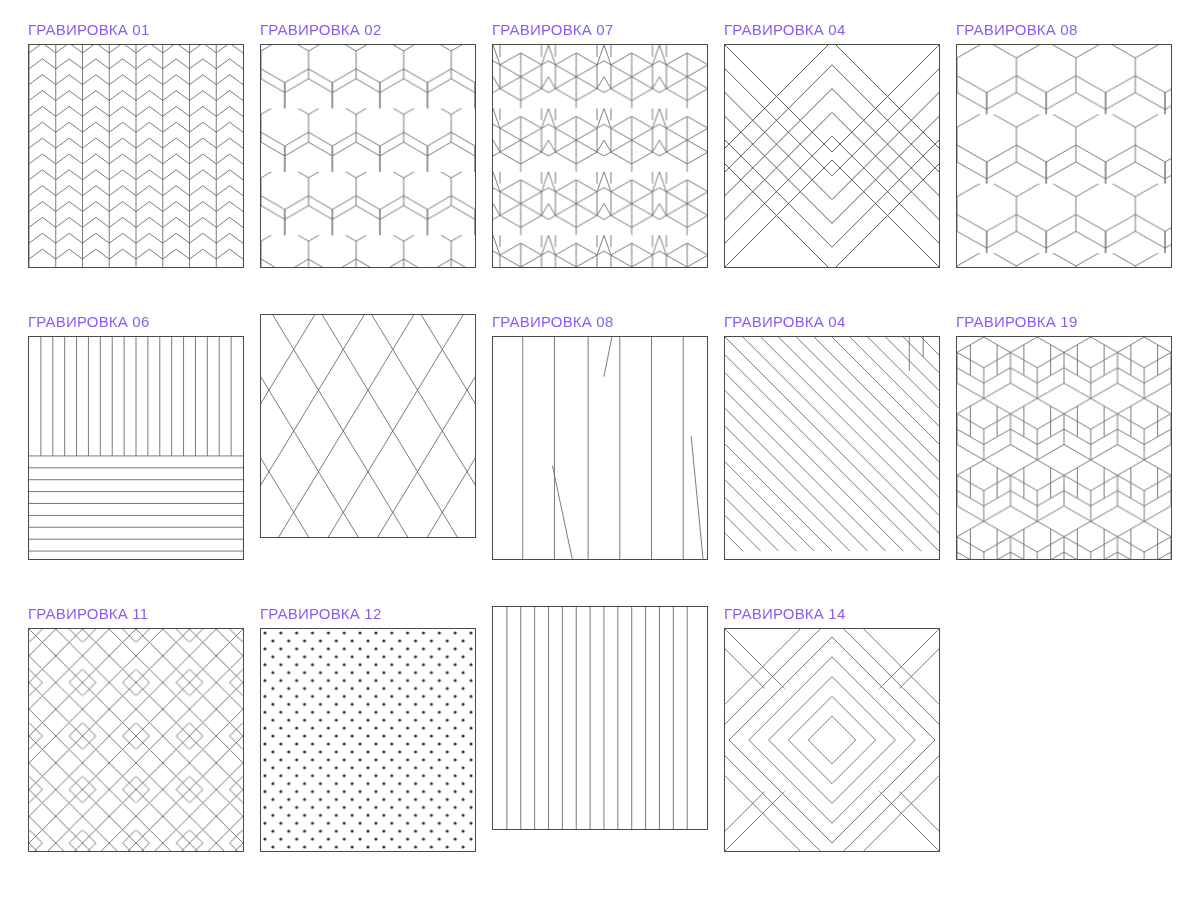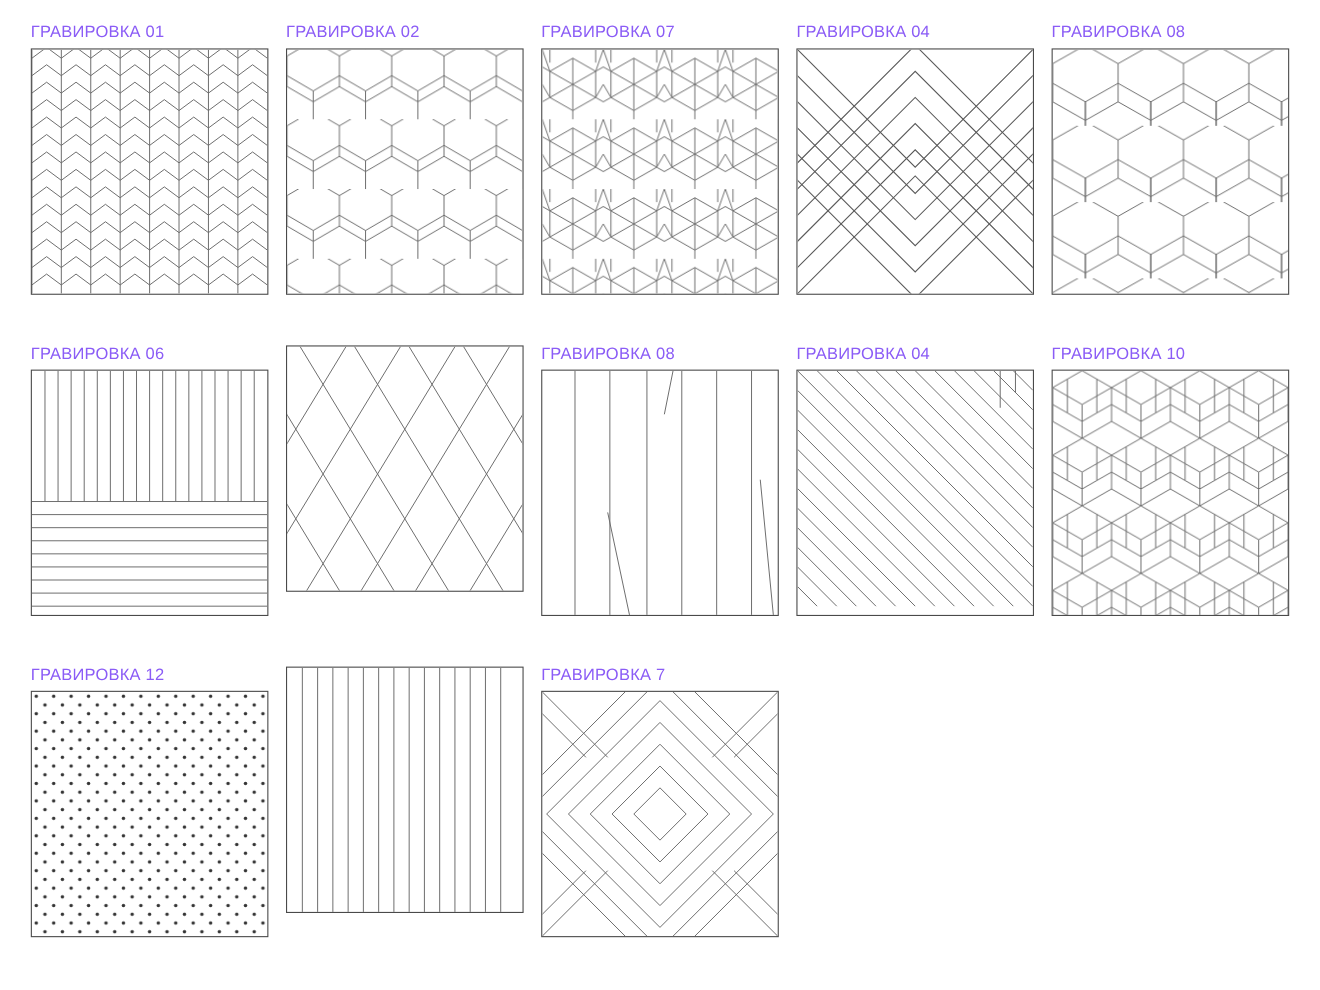--- a/index.html
+++ b/index.html
@@ -298,38 +298,56 @@
               <path d="M198 0 L216 18"></path>
             <path d="M0 0 L216 216"></path>
             <path d="M186 0 L186 34"></path>
             <path d="M200 0 L200 20"></path>
           </g>
         </svg>
       </div>
     </div>
 
     <div class="cell">
-      <div class="cell-label">ГРАВИРОВКА 10</div>
+      <div class="cell-label">ГРАВИРОВКА 19</div>
       <div class="swatch">
         <svg viewBox="0 0 216 224" preserveAspectRatio="none">
           <defs>
             <pattern id="cubes" width="54" height="62" patternUnits="userSpaceOnUse">
               <g class="p-stroke-thin">
                 <path d="M27 0 L54 15.5 L54 46.5 L27 62 L0 46.5 L0 15.5 Z"></path>
                 <path d="M27 31 L54 15.5 M27 31 L0 15.5 M27 31 L27 62"></path>
                 <path d="M13.5 7.75 L13.5 38.75 L27 46.5 L40.5 38.75 L40.5 7.75"></path>
                 <path d="M0 31 L13.5 38.75 M54 31 L40.5 38.75"></path>
               </g>
             </pattern>
           </defs>
           <rect x="0" y="0" width="216" height="224" fill="url(#cubes)"></rect>
         </svg>
       </div>
     </div>
 
+    <div class="cell">
+      <div class="cell-label">ГРАВИРОВКА 11</div>
+      <div class="swatch">
+        <svg viewBox="0 0 216 224" preserveAspectRatio="none">
+          <defs>
+            <pattern id="weave" width="54" height="54" patternUnits="userSpaceOnUse">
+              <g class="p-stroke-thin">
+                <path d="M0 0 L54 54 M54 0 L0 54"></path>
+                <path d="M27 0 L54 27 L27 54 L0 27 Z"></path>
+                <path d="M13.5 13.5 L40.5 40.5 M40.5 13.5 L13.5 40.5"></path>
+                <path d="M0 13.5 L13.5 0 M40.5 0 L54 13.5 M54 40.5 L40.5 54 M13.5 54 L0 40.5"></path>
+              </g>
+            </pattern>
+          </defs>
+          <rect x="0" y="0" width="216" height="224" fill="url(#weave)"></rect>
+        </svg>
+      </div>
+    </div>
 
     <div class="cell">
       <div class="cell-label">ГРАВИРОВКА 12</div>
       <div class="swatch">
         <svg viewBox="0 0 216 224" preserveAspectRatio="none">
           <defs>
             <pattern id="dots" width="16" height="16" patternUnits="userSpaceOnUse">
               <circle class="p-dot" cx="4" cy="4" r="1.6"></circle>
               <circle class="p-dot" cx="12" cy="12" r="1.6"></circle>
             </pattern>
@@ -356,21 +374,21 @@
               <path d="M154 0 L154 224"></path>
               <path d="M168 0 L168 224"></path>
             <path d="M182 0 L182 224"></path>
               <path d="M196 0 L196 224"></path>
           </g>
         </svg>
       </div>
     </div>
 
     <div class="cell">
-      <div class="cell-label">ГРАВИРОВКА 7</div>
+      <div class="cell-label">ГРАВИРОВКА 14</div>
       <div class="swatch">
         <svg viewBox="0 0 216 224" preserveAspectRatio="none">
           <g class="p-stroke-thin">
             <path d="M108 88 L132 112 L108 136 L84 112 Z"></path>
             <path d="M108 68 L152 112 L108 156 L64 112 Z"></path>
             <path d="M108 48 L172 112 L108 176 L44 112 Z"></path>
             <path d="M108 28 L192 112 L108 196 L24 112 Z"></path>
             <path d="M108 8 L212 112 L108 216 L4 112 Z"></path>
             <path d="M108 -12 L232 112 L108 236 L-16 112 Z"></path>
             <path d="M108 -32 L252 112 L108 256 L-36 112 Z"></path>

